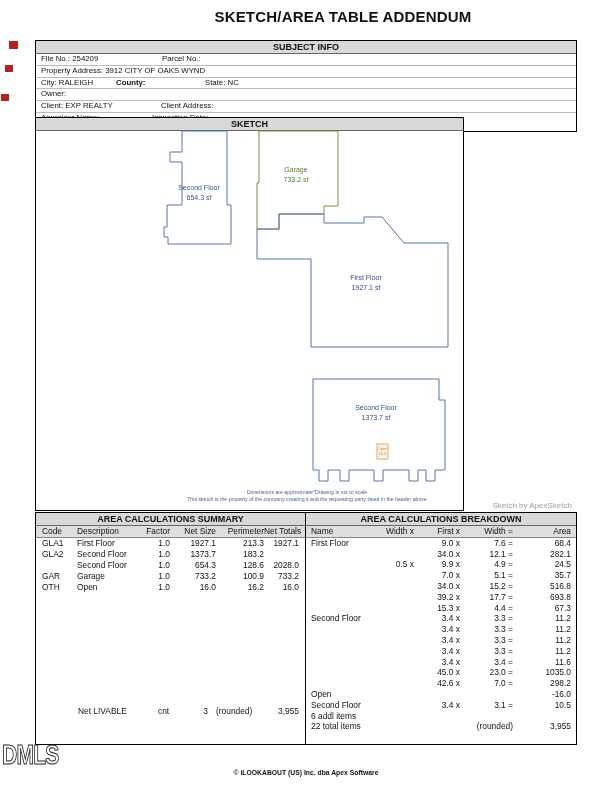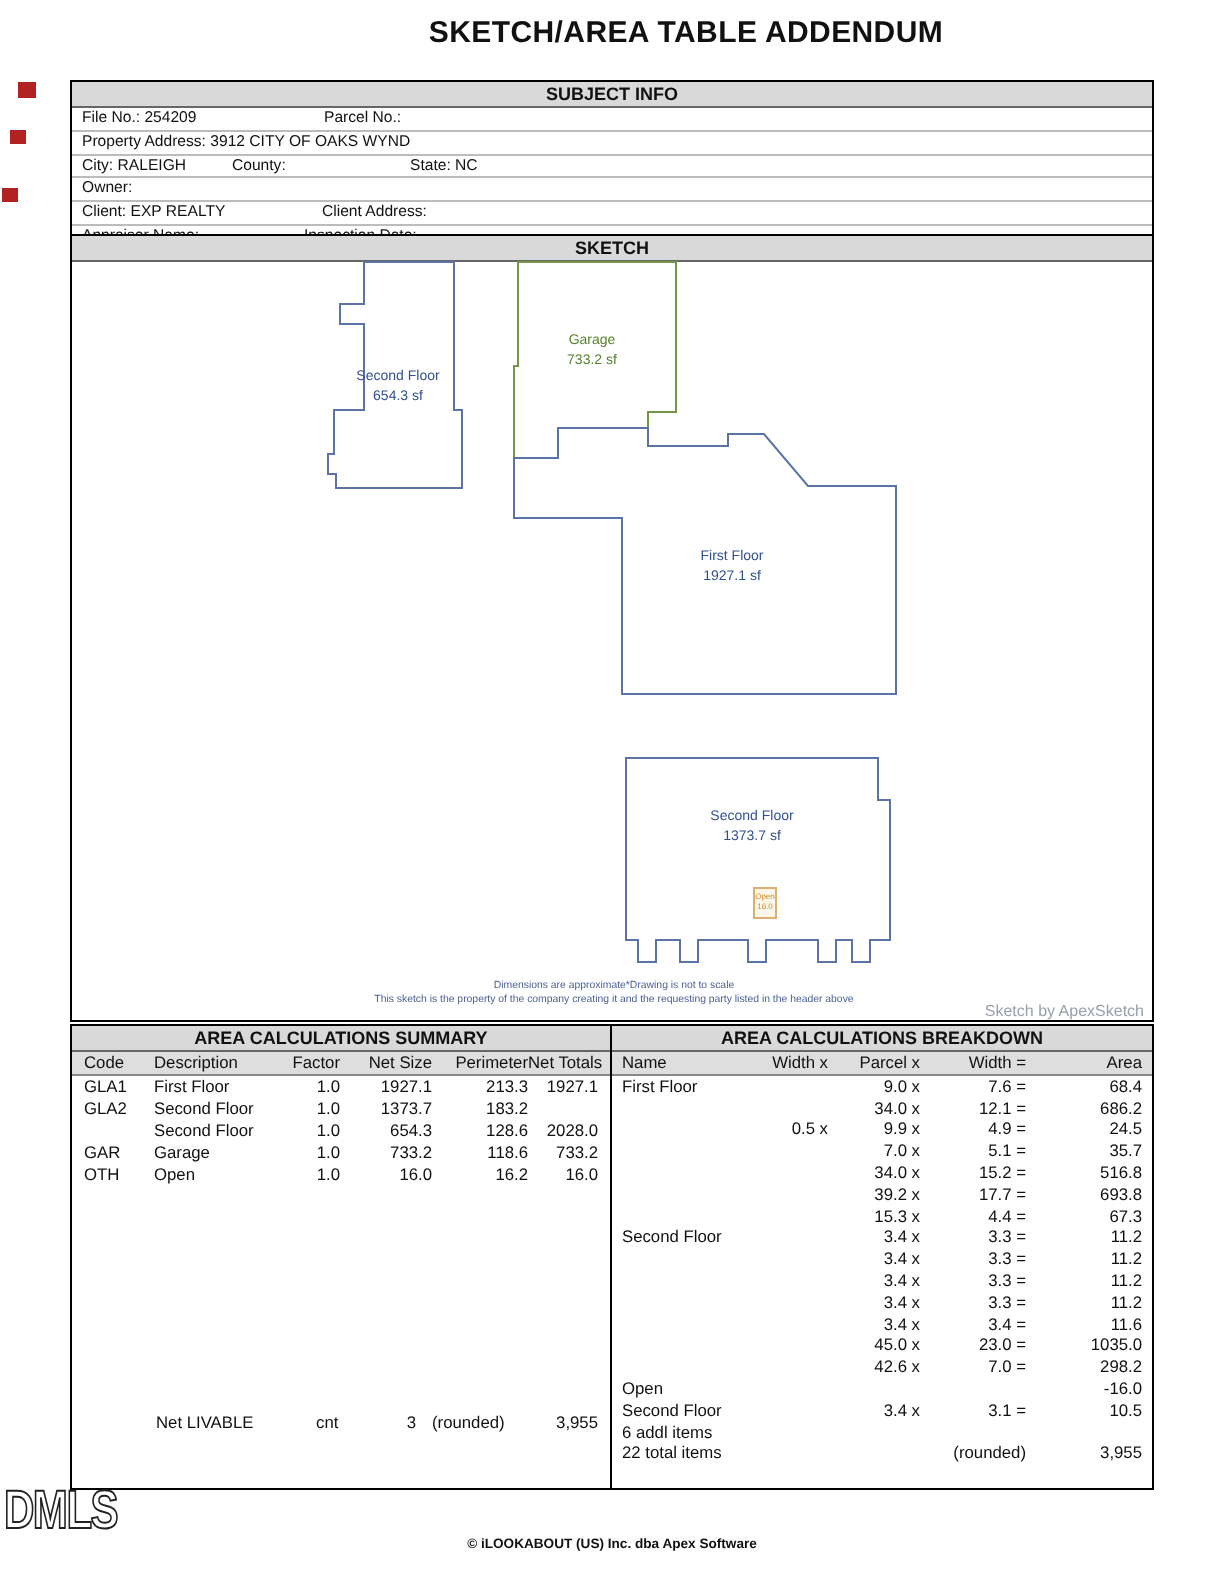--- a/index.html
+++ b/index.html
@@ -49,38 +49,38 @@
     <div class="secbar">SUBJECT INFO</div>
     <div class="srow">
       <span class="f" style="left:5px;"><span>File No.:</span> <span>254209</span></span>
       <span class="f" style="left:126px;"><span>Parcel No.:</span> <span></span></span>
     </div>
     <div class="srow">
       <span class="f" style="left:5px;"><span>Property Address:</span> <span>3912 CITY OF OAKS WYND</span></span>
     </div>
     <div class="srow">
       <span class="f" style="left:5px;"><span>City:</span> <span>RALEIGH</span></span>
-      <span class="f" style="left:80px;"><span>County:</span> <span></span></span>
+      <span class="f" style="left:80px;font-weight:bold;"><span>County:</span> <span></span></span>
       <span class="f" style="left:169px;"><span>State:</span> <span>NC</span></span>
       <span class="f" style="left:263px;margin-top:47px;"><span>ZipCode:</span> <span>27612</span></span>
     </div>
     <div class="srow">
       <span class="f" style="left:5px;"><span>Owner:</span> <span></span></span>
     </div>
     <div class="srow">
       <span class="f" style="left:5px;"><span>Client:</span> <span>EXP REALTY</span></span>
       <span class="f" style="left:125px;"><span>Client Address:</span> <span></span></span>
     </div>
     <div class="srow">
       <span class="f" style="left:5px;"><span>Appraiser Name:</span> <span></span></span>
       <span class="f" style="left:116px;"><span>Inspection Date:</span> <span></span></span>
     </div>
   </div>
 
-  <div class="box" style="left:35px;top:117px;width:542px;height:394px;">
+  <div class="box" style="left:35px;top:117px;width:429px;height:394px;">
     <div class="secbar">SKETCH</div>
     <svg width="540" height="381" viewBox="0 0 540 381" style="position:absolute;left:0;top:12px;">
 
       <path d="M 146 1 L 191 1 L 191 75 L 195 75 L 195 114 L 132 114 L 132 107 L 128 107 L 128 97 L 131 97 L 131 75 L 146 75 L 146 32 L 134 32 L 134 22 L 146 22 Z" fill="none" stroke="#5b74a8" stroke-width="1"></path>
       <text class="flabel" x="163" y="60">Second Floor</text>
       <text class="flabel" x="163" y="70">654.3 sf</text>
 
       <path d="M 223 1 L 302 1 L 302 76 L 288 76 L 288 84 L 243 84 L 243 99 L 221 99 L 221 53 L 223 53 Z" fill="none" stroke="#759646" stroke-width="1"></path>
       <text class="glabel" x="260" y="42">Garage</text>
       <text class="glabel" x="260" y="52">733.2 sf</text>
@@ -136,21 +136,21 @@
           <span>1.0</span>
           <span>654.3</span>
           <span>128.6</span>
           <span>2028.0</span>
         </div>
         <div class="grid sum-grid">
           <span>GAR</span>
           <span>Garage</span>
           <span>1.0</span>
           <span>733.2</span>
-          <span>118.6</span>
+          <span>100.9</span>
           <span>733.2</span>
         </div>
         <div class="grid sum-grid">
           <span>OTH</span>
           <span>Open</span>
           <span>1.0</span>
           <span>16.0</span>
           <span>16.2</span>
           <span>16.0</span>
         </div>
@@ -162,38 +162,38 @@
       <span style="left:180px;">(rounded)</span>
       <span style="right:6px;">3,955</span>
     </div>
   </div>
 
   <div class="box" style="left:305px;top:512px;width:272px;height:233px;border-width:1.5px;">
     <div class="secbar">AREA CALCULATIONS BREAKDOWN</div>
     <div class="grid bd-grid colhead">
         <span>Name</span>
         <span>Width x</span>
-        <span>Parcel x</span>
+        <span>First x</span>
         <span>Width =</span>
         <span>Area</span>
       </div>
     <div>
         <div class="grid bd-grid">
           <span>First Floor</span>
           <span></span>
           <span>9.0 x</span>
           <span>7.6 =</span>
           <span>68.4</span>
         </div>
         <div class="grid bd-grid">
           <span></span>
           <span></span>
           <span>34.0 x</span>
           <span>12.1 =</span>
-          <span>686.2</span>
+          <span>282.1</span>
         </div>
         <div class="grid bd-grid">
           <span></span>
           <span>0.5 x</span>
           <span>9.9 x</span>
           <span>4.9 =</span>
           <span>24.5</span>
         </div>
         <div class="grid bd-grid">
           <span></span>

